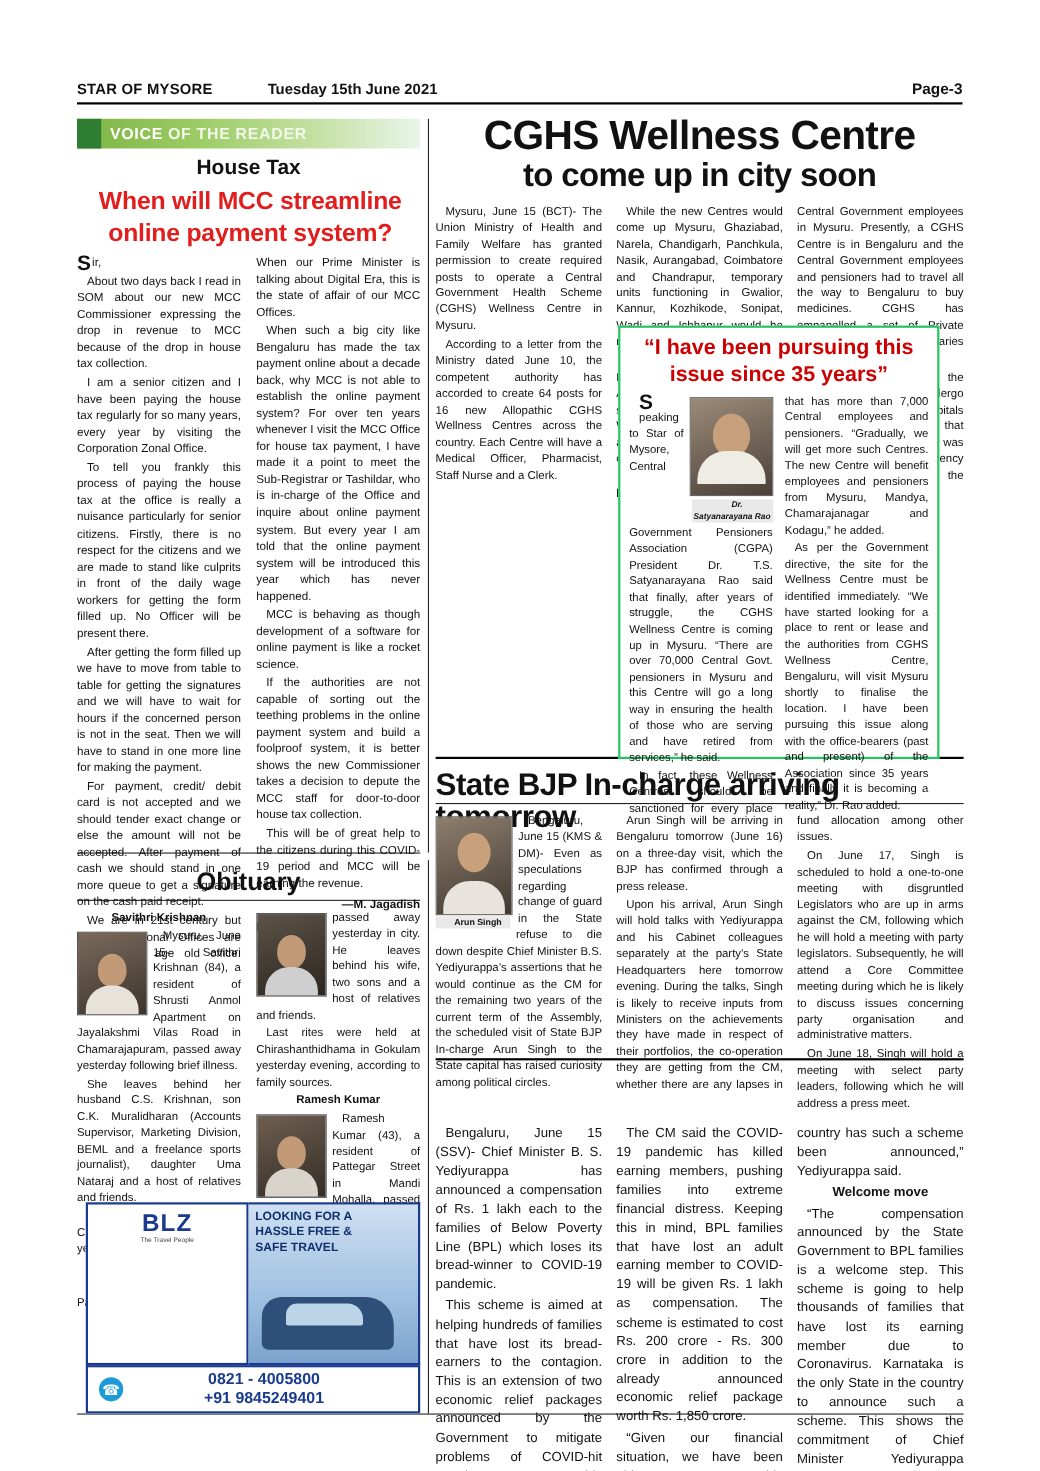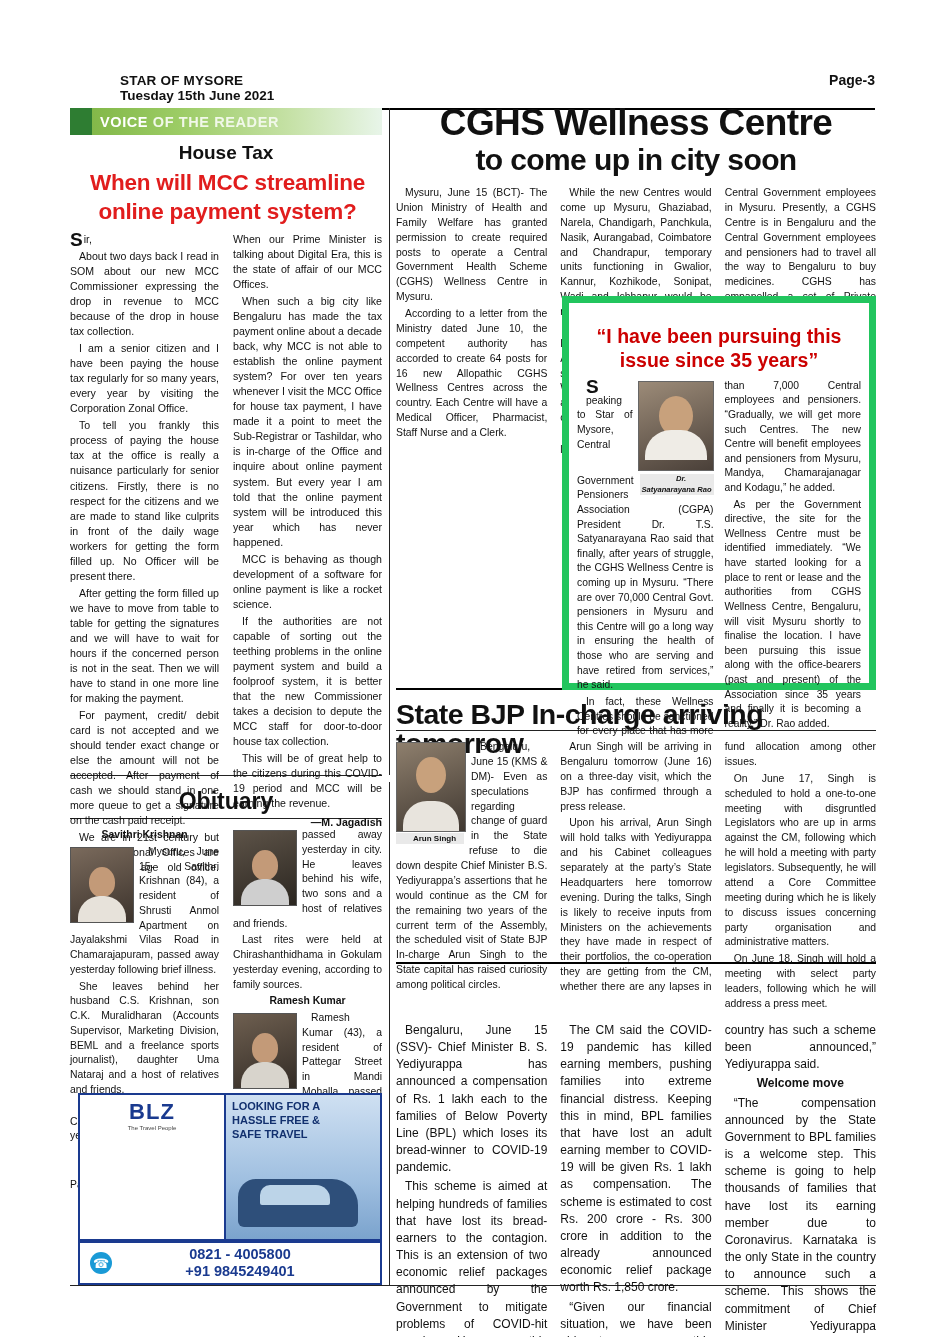--- a/index.html
+++ b/index.html
@@ -39,21 +39,21 @@
   }
   .masthead .mh-date {
     font-size: 13.5px;
     font-weight: bold;
     margin-left: 50px;
   }
   .masthead .mh-right {
     font-size: 14px;
     font-weight: bold;
   }
-  .mh-group { display: flex; align-items: baseline; flex-direction: column; }
+  .mh-group { display: flex; align-items: baseline; }
 
   
   .vrule {
     position: absolute;
     width: 1px;
     background: #222;
   }
   .hrule {
     position: absolute;
     height: 1px;
@@ -294,25 +294,25 @@
     line-height: 1.43;
     text-align: justify;
     hyphens: auto;
   }
   .cghs-body p { margin: 0 0 2px 0; text-indent: 9px; }
 
   
   .quotebox {
     position: absolute;
     left: 562px; top: 296px;
-    width: 314px; height: 394px;
-    border: 7px solid #22c55e;
+    width: 292px; height: 394px;
+    border: 2px solid #22c55e;
     box-sizing: border-box;
     background: #fff;
-    padding: 21px 8px 6px 8px;
+    padding: 6px 8px 6px 8px;
   }
   .quotebox .qtitle {
     color: #c00;
     font-size: 19.5px;
     font-weight: bold;
     text-align: center;
     line-height: 1.25;
   }
   .quotebox .qbody {
     margin-top: 6px;
@@ -483,21 +483,21 @@
   <div class="letter-body">
     <p class="noindent"><span class="dropcap">S</span><span>ir,</span></p>
     <p>About two days back I read in SOM about our new MCC Commissioner expressing the drop in revenue to MCC because of the drop in house tax collection.</p>
     <p>I am a senior citizen and I have been paying the house tax regularly for so many years, every year by visiting the Corporation Zonal Office.</p>
     <p>To tell you frankly this process of paying the house tax at the office is really a nuisance particularly for senior citizens. Firstly, there is no respect for the citizens and we are made to stand like culprits in front of the daily wage workers for getting the form filled up. No Officer will be present there.</p>
     <p>After getting the form filled up we have to move from table to table for getting the signatures and we will have to wait for hours if the concerned person is not in the seat. Then we will have to stand in one more line for making the payment.</p>
     <p>For payment, credit/ debit card is not accepted and we should tender exact change or else the amount will not be accepted. After payment of cash we should stand in one more queue to get a signature on the cash paid receipt.</p>
     <p>We are in 21st century but the MCC Zonal Offices are working like age old office. When our Prime Minister is talking about Digital Era, this is the state of affair of our MCC Offices.</p>
     <p>When such a big city like Bengaluru has made the tax payment online about a decade back, why MCC is not able to establish the online payment system? For over ten years whenever I visit the MCC Office for house tax payment, I have made it a point to meet the Sub-Registrar or Tashildar, who is in-charge of the Office and inquire about online payment system. But every year I am told that the online payment system will be introduced this year which has never happened.</p>
     <p>MCC is behaving as though development of a software for online payment is like a rocket science.</p>
-    <p>If the authorities are not capable of sorting out the teething problems in the online payment system and build a foolproof system, it is better that the new Commissioner takes a decision to depute the MCC staff for door-to-door house tax collection.</p>
+    <p>If the authorities are not capable of sorting out the teething problems in the online payment system and build a foolproof system, it is better shows the new Commissioner takes a decision to depute the MCC staff for door-to-door house tax collection.</p>
     <p>This will be of great help to the citizens during this COVID-19 period and MCC will be earning the revenue.</p>
     <div class="sign">—M. Jagadish</div>
     <div class="signloc">Mysuru</div>
     <div class="signloc" style="margin-top:0">14.6.2021</div>
   </div>
 
   <div class="obit-title">Obituary</div>
   <div class="obit-body">
     <p class="name">Savithri Krishnan</p>
     <p><span class="obit-photo p1">

